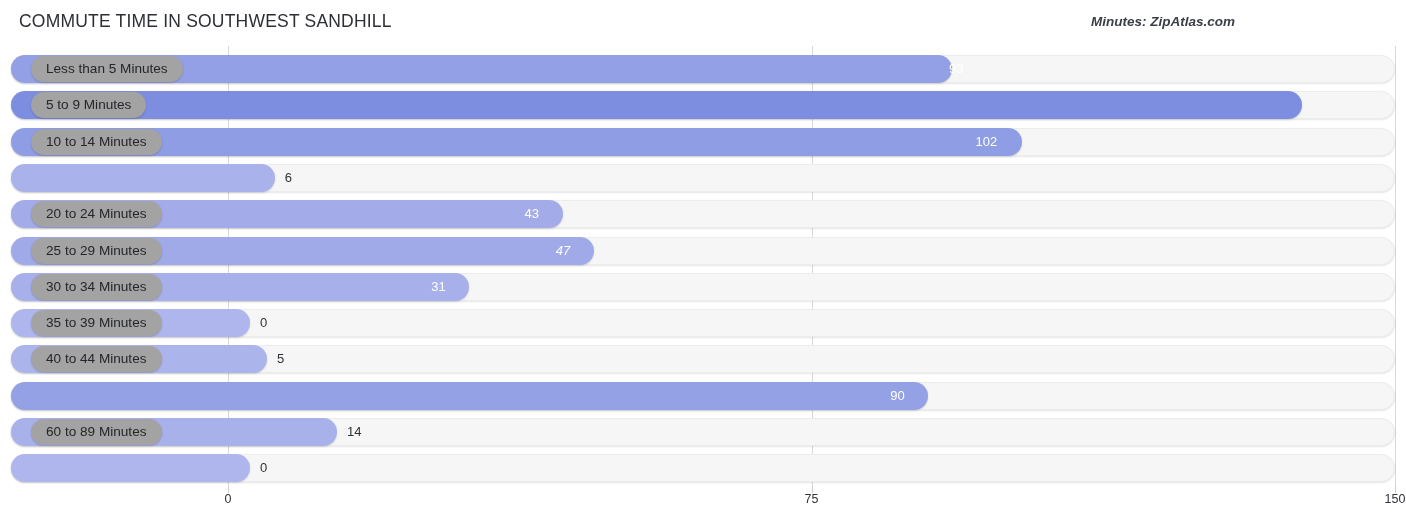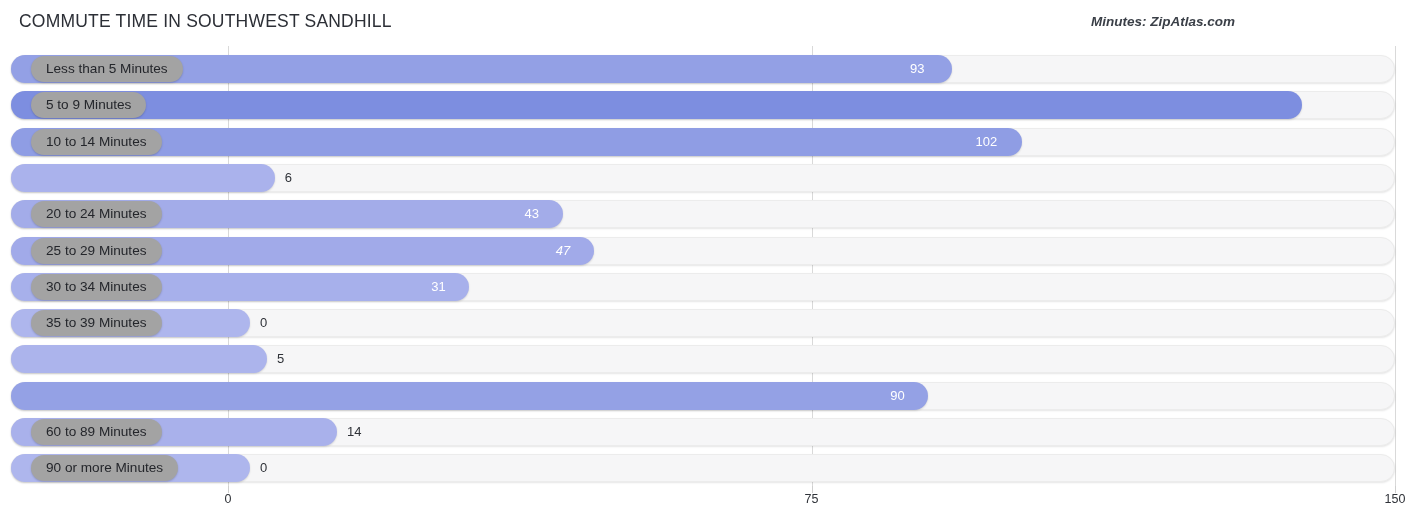--- a/index.html
+++ b/index.html
@@ -165,21 +165,21 @@
 <div id="plot-area">
   <div id="gridlines">
       <div class="gridline" style="left: 228px;"></div>
       <div class="gridline" style="left: 811.5px;"></div>
       <div class="gridline" style="left: 1395px;"></div>
     </div>
   <div id="rows">
       <div class="bar-row" style="top: 9px;">
         <div class="track"></div>
         <div class="bar-fill" style="width: 940.54px; background: rgb(147, 160, 229);"></div>
-        <div class="value-inside" style="left: 899px;">93</div>
+        <div class="value-inside" style="left: 938px;">93</div>
         <div class="cat-pill">Less than 5 Minutes</div>
       </div>
       <div class="bar-row" style="top: 45.3px;">
         <div class="track"></div>
         <div class="bar-fill" style="width: 1290.64px; background: rgb(125, 142, 224);"></div>
         <div class="value-inside" style="left: 1244.64px; margin-top: 36px;">138</div>
         <div class="cat-pill">5 to 9 Minutes</div>
       </div>
       <div class="bar-row" style="top: 81.6px;">
         <div class="track"></div>
@@ -213,37 +213,37 @@
       <div class="bar-row" style="top: 263.1px;">
         <div class="track"></div>
         <div class="bar-fill" style="width: 239px; background: rgb(174, 182, 237);"></div>
         <div class="value-outside" style="left: 249px;">0</div>
         <div class="cat-pill">35 to 39 Minutes</div>
       </div>
       <div class="bar-row" style="top: 299.4px;">
         <div class="track"></div>
         <div class="bar-fill" style="width: 255.9px; background: rgb(172, 180, 236);"></div>
         <div class="value-outside" style="left: 265.9px;">5</div>
+        <div class="cat-pill">40 to 44 Minutes</div>
       </div>
       <div class="bar-row" style="top: 335.7px;">
         <div class="track"></div>
         <div class="bar-fill" style="width: 917.2px; background: rgb(148, 161, 229);"></div>
         <div class="value-inside" style="left: 879.2px;">90</div>
       </div>
       <div class="bar-row" style="top: 372px;">
         <div class="track"></div>
         <div class="bar-fill" style="width: 325.92px; background: rgb(169, 177, 235);"></div>
         <div class="value-outside" style="left: 335.92px;">14</div>
         <div class="cat-pill">60 to 89 Minutes</div>
       </div>
       <div class="bar-row" style="top: 408.3px;">
         <div class="track"></div>
         <div class="bar-fill" style="width: 239px; background: rgb(174, 182, 237);"></div>
         <div class="value-outside" style="left: 249px;">0</div>
-        <div class="cat-pill">90 or more Minutes</div>
       </div>
     </div>
 </div>
 
 <div id="axis">
     <div class="axis-tick-mark" style="left: 228px;"></div>
     <div class="axis-tick-label" style="left: 228px;">0</div>
     <div class="axis-tick-mark" style="left: 811.5px;"></div>
     <div class="axis-tick-label" style="left: 811.5px;">75</div>
     <div class="axis-tick-mark" style="left: 1395px;"></div>

